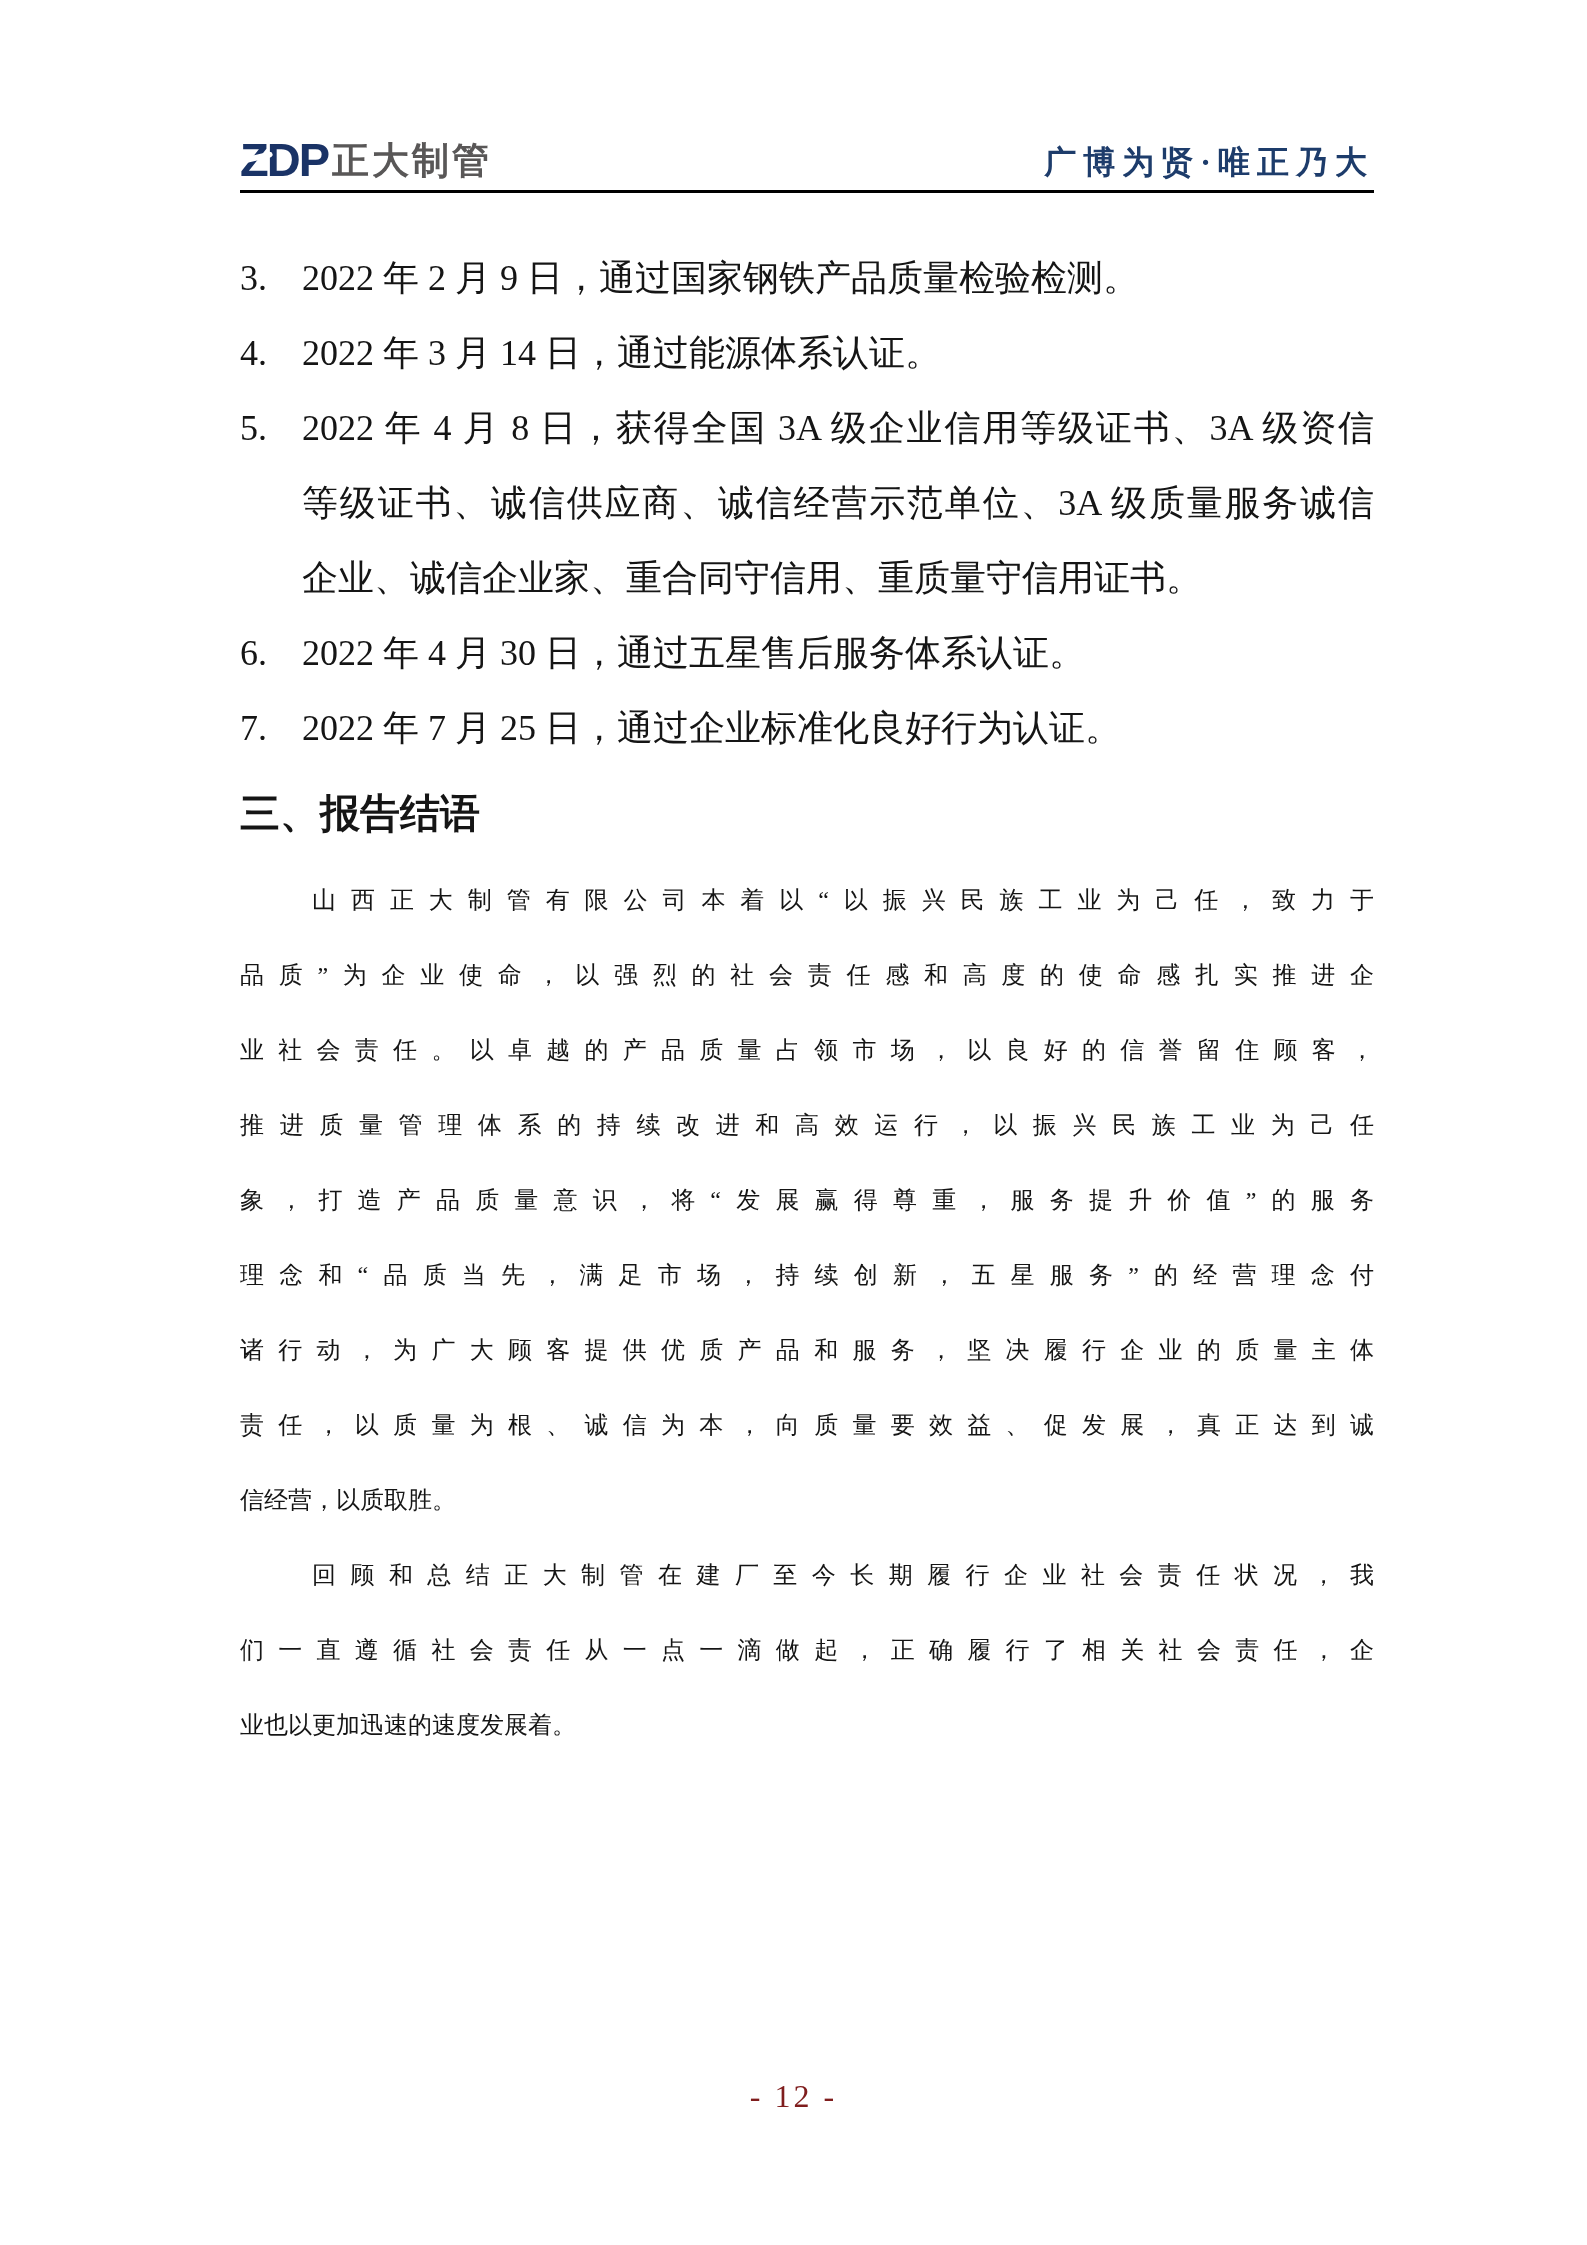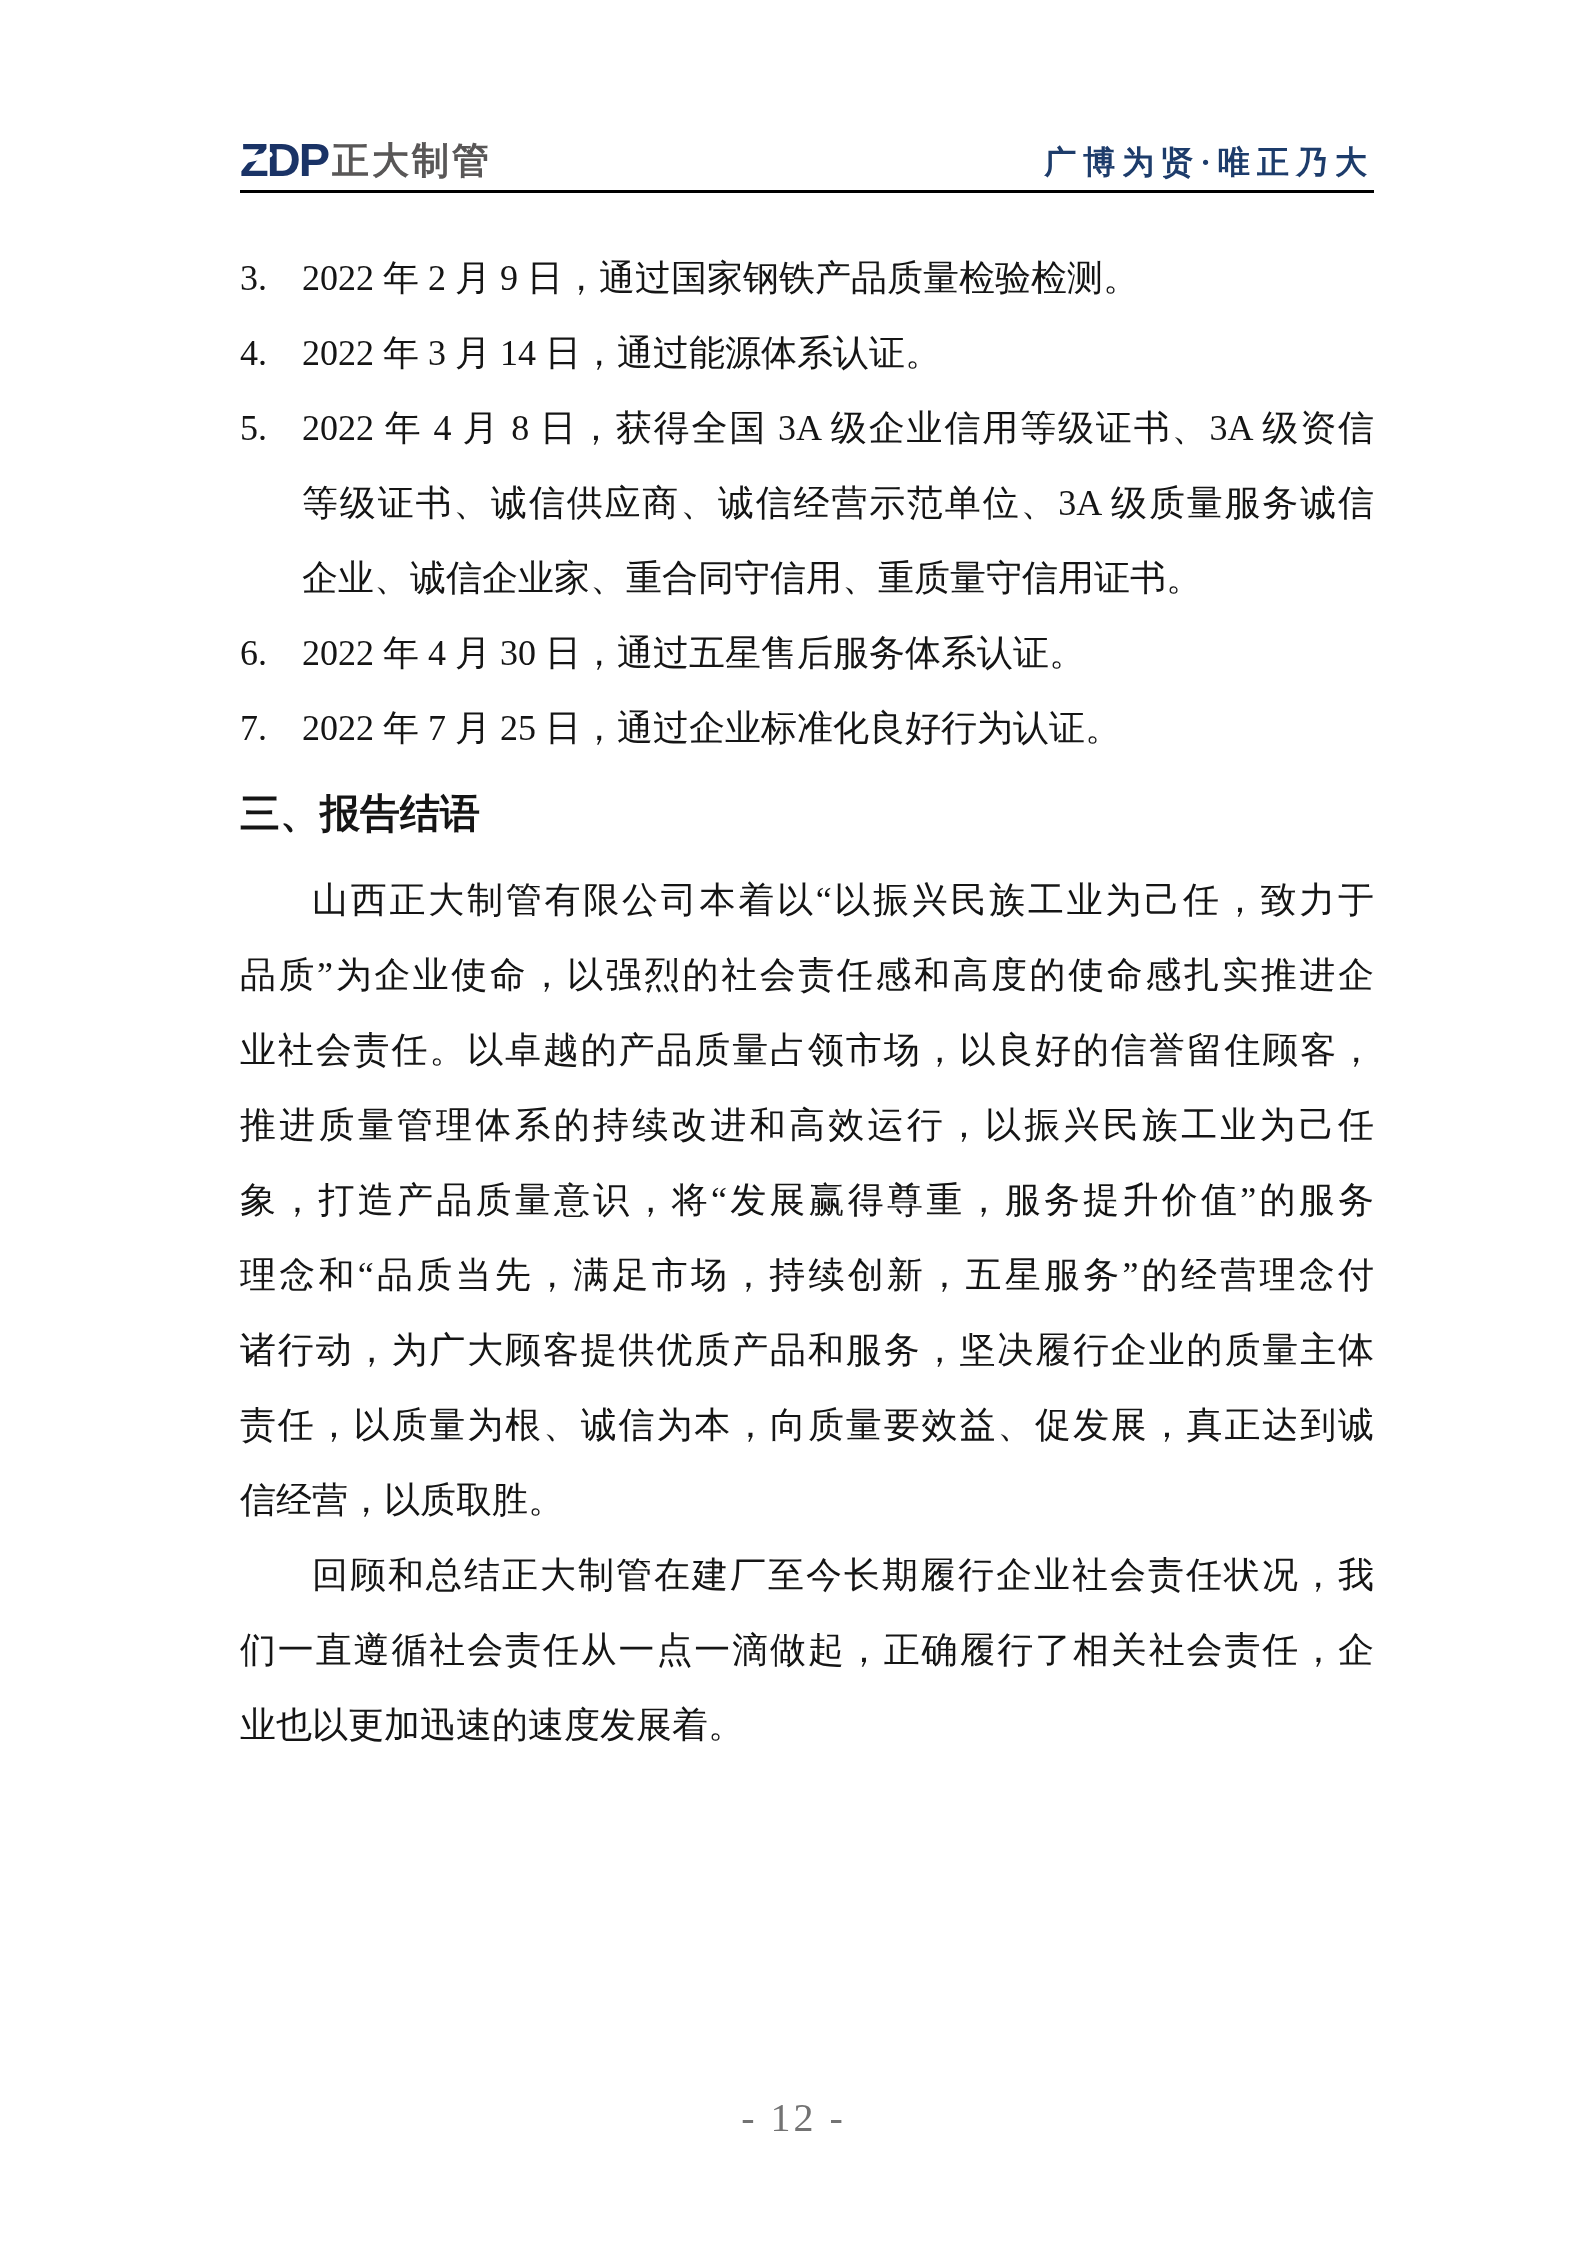--- a/index.html
+++ b/index.html
@@ -77,31 +77,30 @@
   .item-text { flex: 1; min-width: 0; }
   .tline { display: block; }
   .just { text-align: justify; text-align-last: justify; }
   .indent { text-indent: 72px; }
   .sec-heading {
     font-size: 40px;
     line-height: 75px;
     font-weight: 700;
     margin: 10px 0 12px 0;
   }
-  .para { font-size: 36px; line-height: 75px; }
+  .para { font-size: 24px; line-height: 75px; }
   .page-number {
     position: absolute;
     left: 0;
     right: 0;
     top: 2078px;
     text-align: center;
-    font-size: 40px;
+    font-size: 32px;
     letter-spacing: 3px;
-    color: #737373;
-    margin-top: 16px;
+    color: #7f1d1d;
   }
 </style>
 </head>
 <body>
 
 <div class="page">
 
   <div class="header">
     <div class="logo">
       <span class="logo-zdp">

